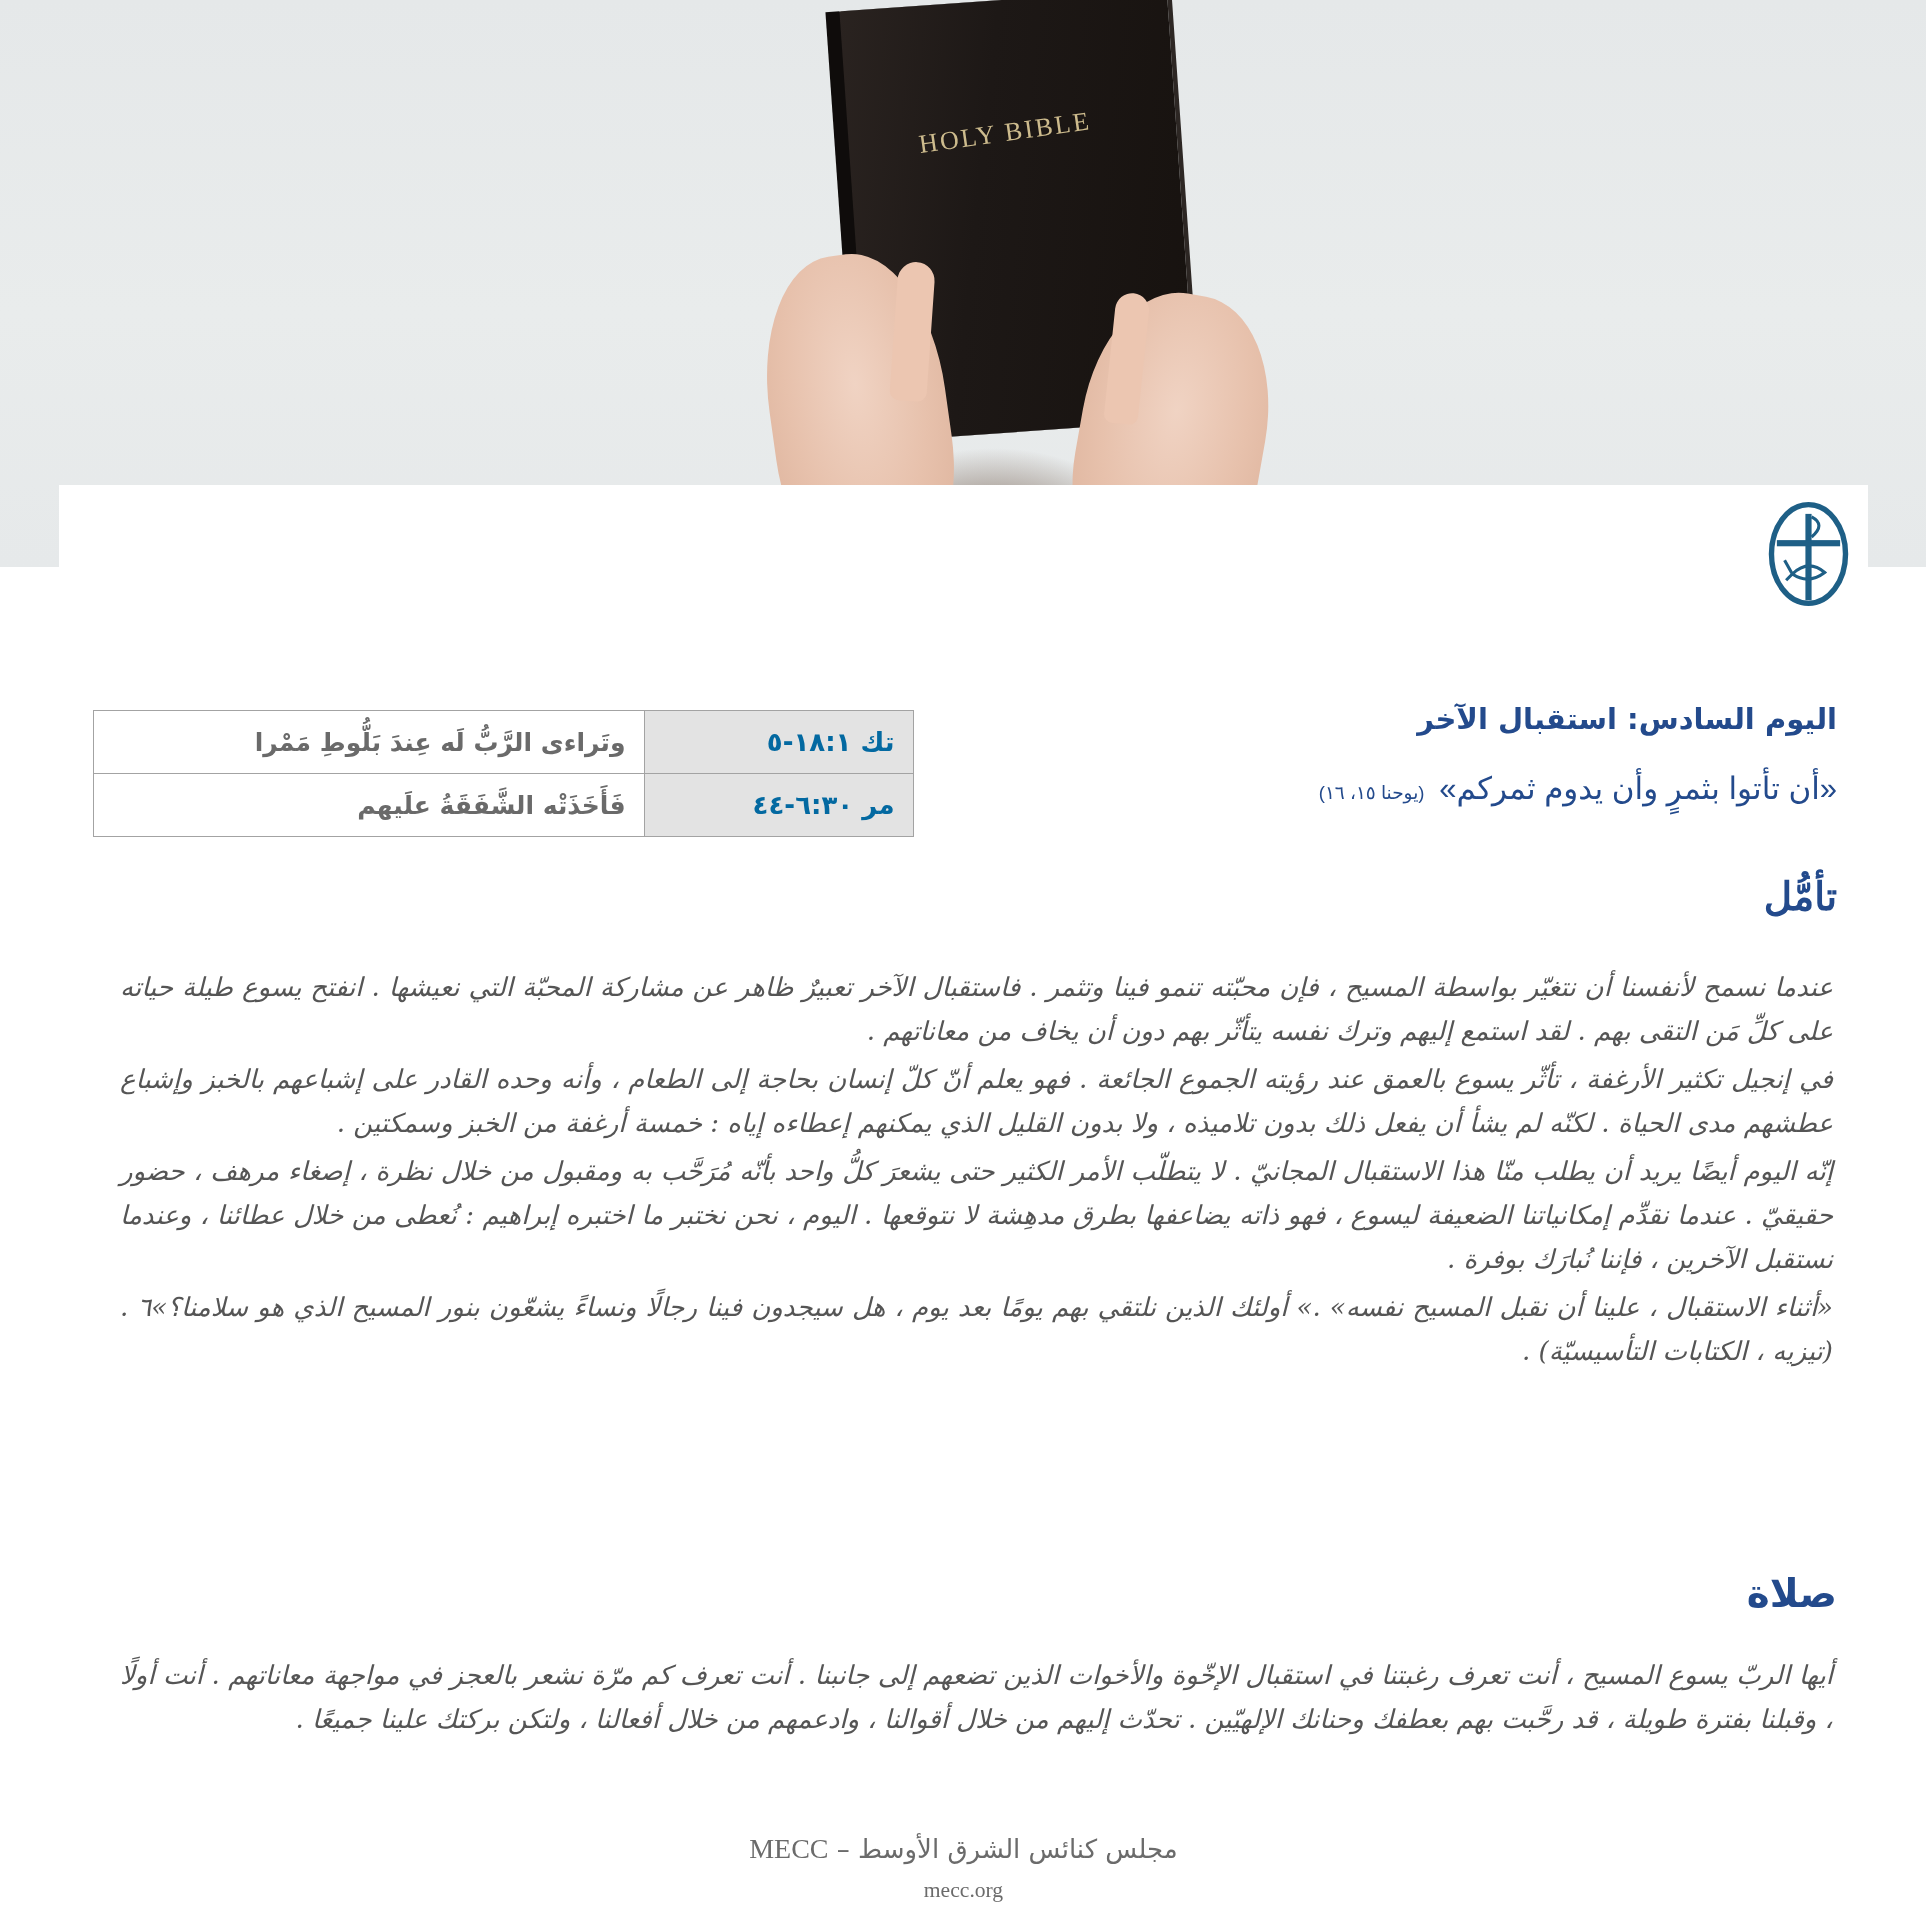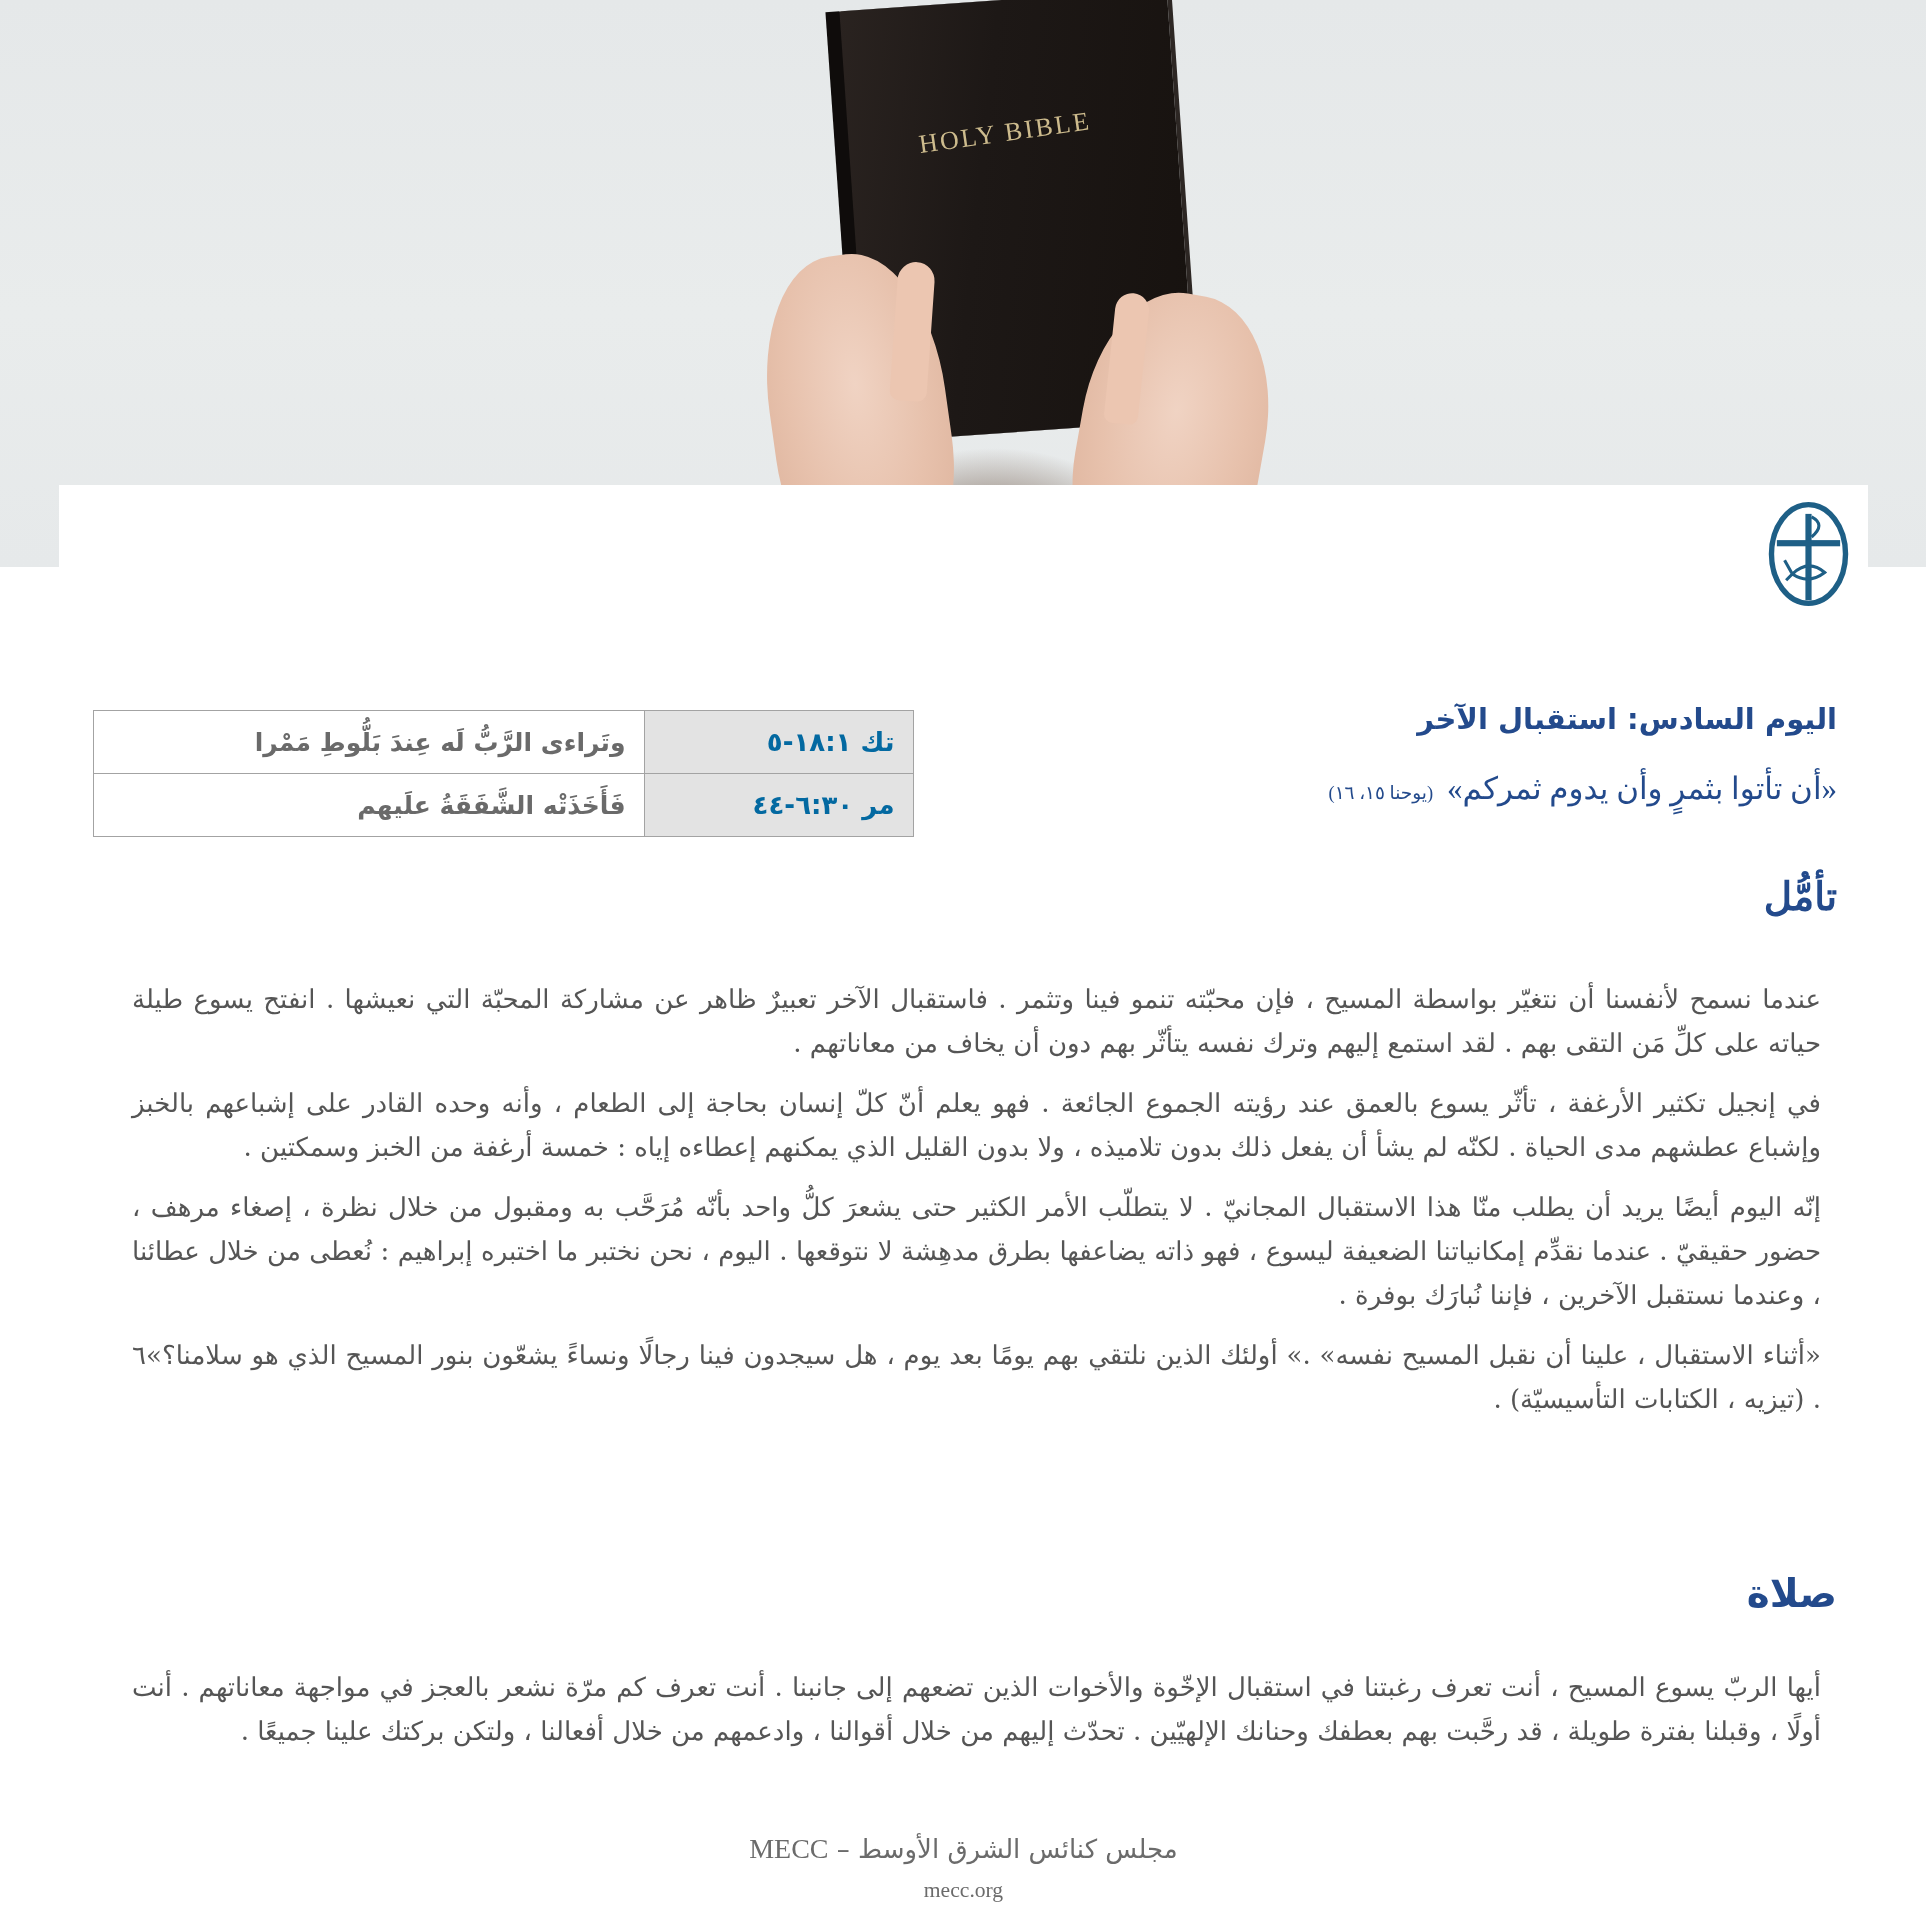--- a/index.html
+++ b/index.html
@@ -74,37 +74,37 @@
     background: #ffffff; color: #6a6a6a; font-size: 25px; text-align: right;
   }
 
   
   .day-title {
     position: absolute; right: 31px; top: 217px; width: 771px; 
     color: #234a8c; font-weight: bold; font-size: 29px; direction: rtl;
   }
   .theme {
     position: absolute; right: 31px; top: 285px; width: 848px; text-align: right;
-    color: #234a8c; font-family: Liberation Serif, serif; font-size: 31px; direction: rtl;
+    color: #234a8c; font-family: Liberation Sans, sans-serif; font-size: 31px; direction: rtl;
   }
   .theme .ref-small { font-size: 18.5px; margin-right: 6.2px; }
 
   .section-heading {
     position: absolute; right: 31px; width: 308px; text-align: right;
     color: #234a8c; font-weight: bold; font-size: 39px; direction: rtl;
   }
   .sec-reflection { top: 389px; font-family: Liberation Serif, serif; }
   .sec-prayer { top: 1086px; }
 
   .body-text {
     position: absolute; left: 57px; right: 31px; text-align: justify;
     color: #555555; font-family: "DejaVu Serif", serif; font-size: 26px;
     line-height: 44px; direction: rtl;
   }
-  .body-text p { margin: 16px; }
+  .body-text p { margin: 4px; font-style: italic; }
   .reflection-text { top: 476px; }
   .prayer-text { top: 1164px; }
 
   .footer {
     position: absolute; left: 0; width: 1809px; text-align: center; color: #6b6b6b;
   }
   .footer-org { top: 1348px; font-size: 26px; direction: rtl; font-family: "DejaVu Sans", sans-serif; }
   .footer-org .latin { font-family: "Liberation Serif", serif; font-size: 28px; }
   .footer-url { top: 1393px; font-size: 21.6px; font-family: "Liberation Serif", serif; }
 </style>

